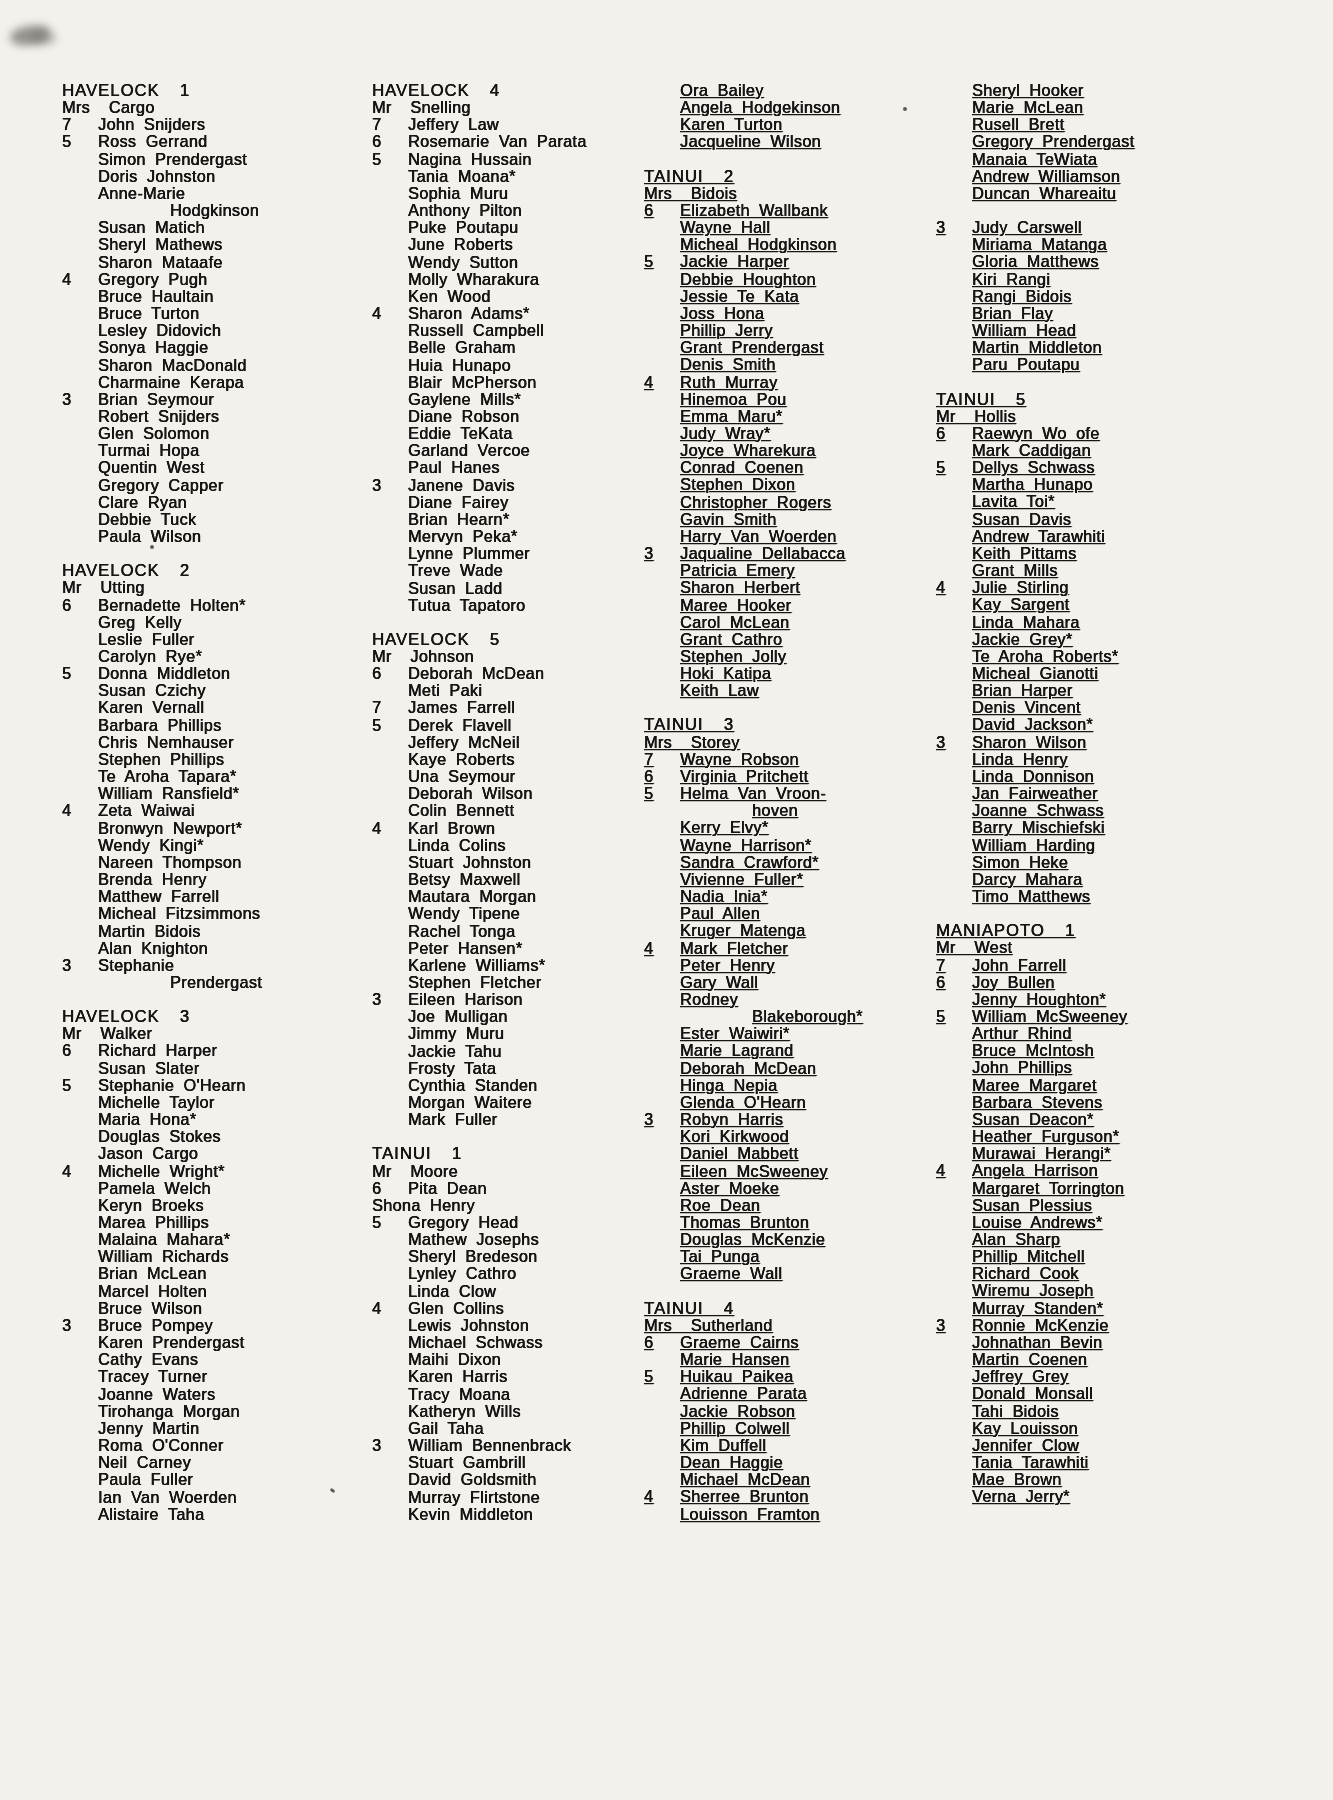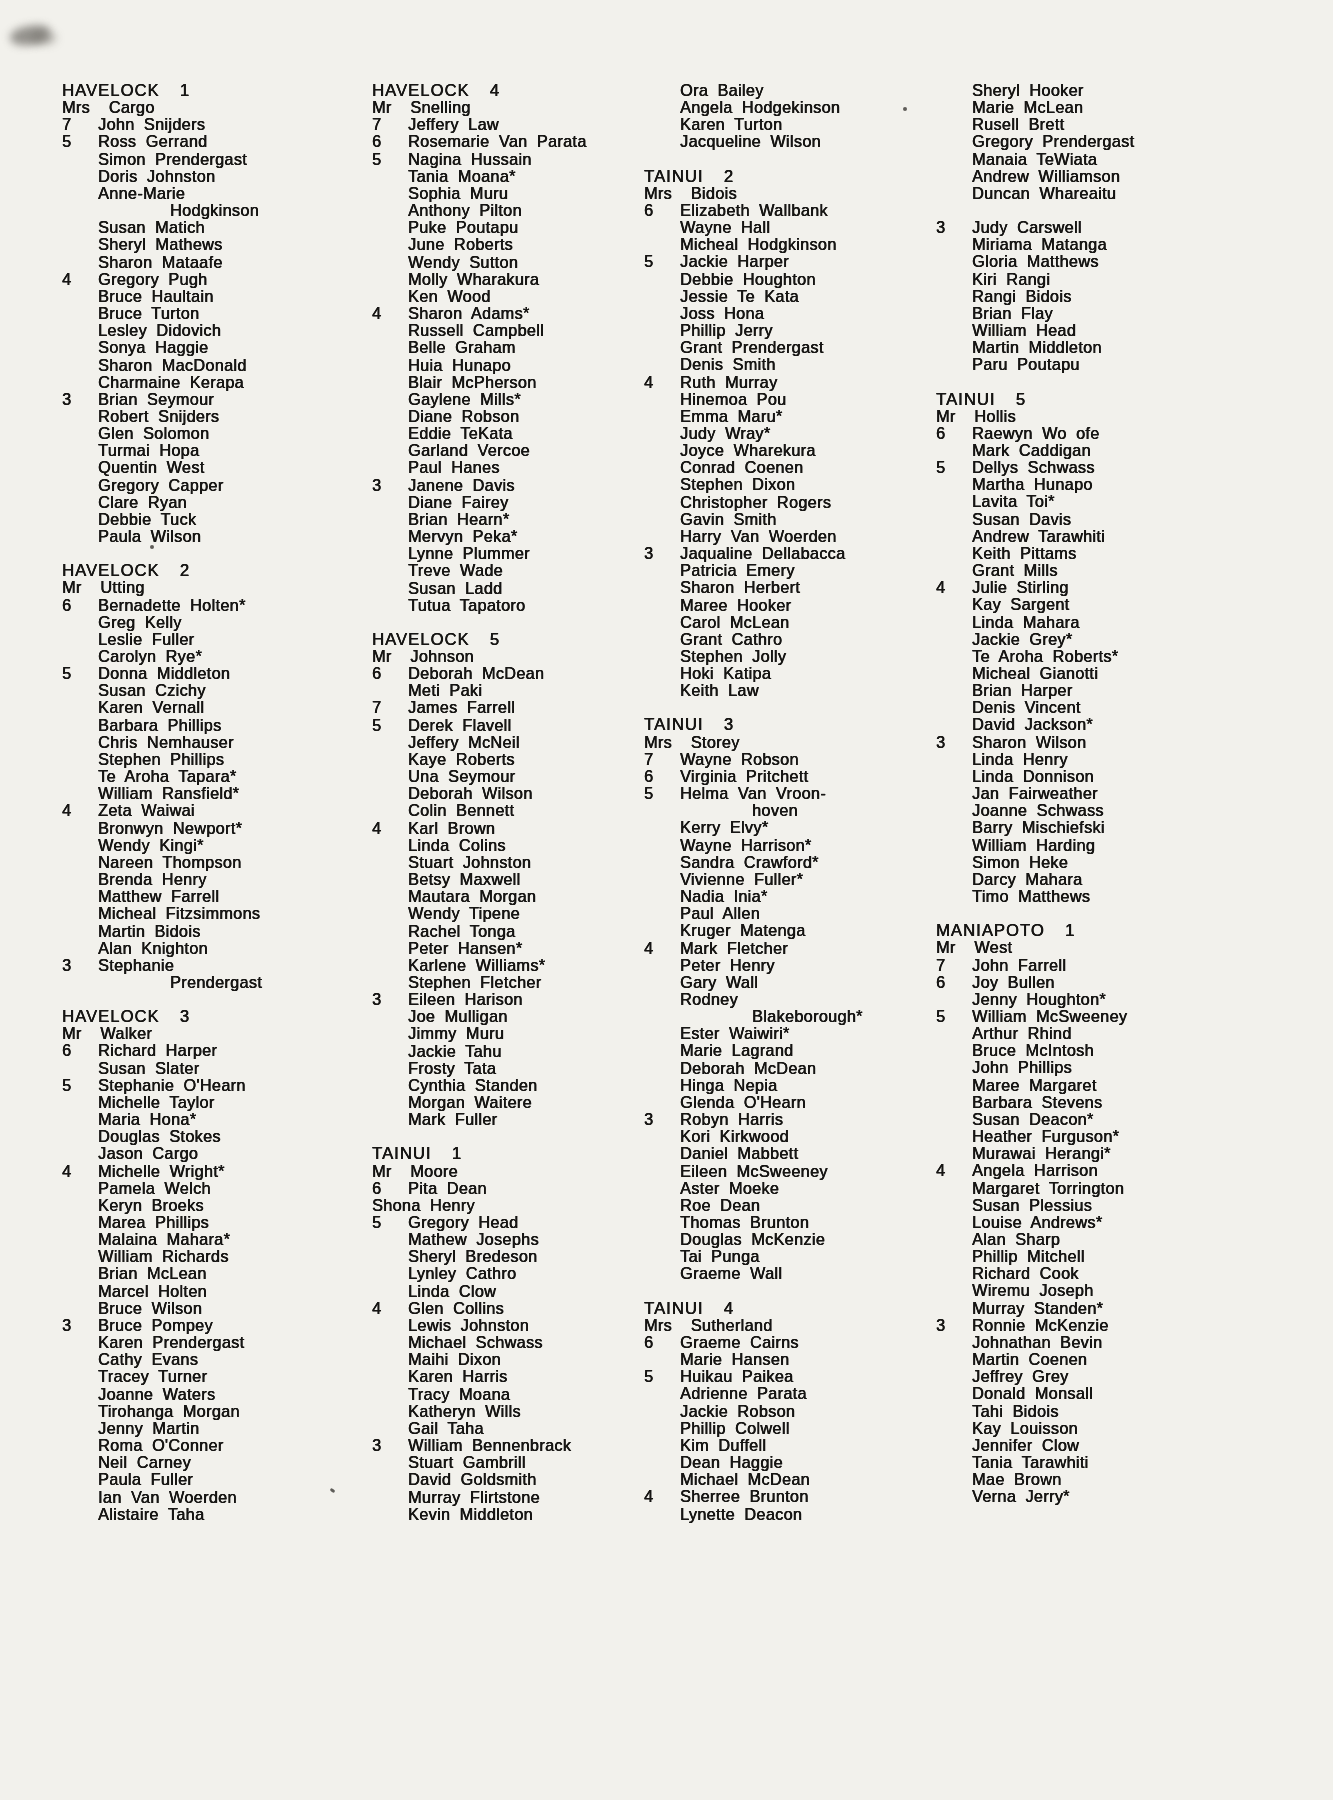--- a/index.html
+++ b/index.html
@@ -6,22 +6,22 @@
   body{
     width:1333px;height:1800px;position:relative;overflow:hidden;
     background:#f2f1ec;
     font-family:"Liberation Sans","DejaVu Sans",sans-serif;
     color:#171614;
   }
   .page{position:absolute;inset:0;padding-left:43px;}
   .col{position:absolute;top:82px;width:300px;}
   #col1{left:62px;}
   #col2{left:352px;margin-left:20px;}
-  #col3{left:644px;}
-  #col4{left:936px;}
+  #col3{left:644px;text-decoration:underline;}
+  #col4{left:936px;text-decoration:underline;}
   .section{margin-bottom:17px;}
   .row{
     display:flex;white-space:pre;line-height:17.15px;font-size:16.2px;
     letter-spacing:.35px;word-spacing:4.5px;
     text-shadow:.45px 0 0, 0 .25px 0;
   }
   .row .num{width:36px;flex:0 0 36px;}
   .row .nm{flex:0 0 auto;}
   .row.cont{padding-left:108px;text-align:right;}
   .row.gap{margin-top:17px;}
@@ -307,21 +307,21 @@
         <div class="row"><span class="num">6</span><span class="nm">Graeme Cairns</span></div>
         <div class="row"><span class="num"></span><span class="nm">Marie Hansen</span></div>
         <div class="row"><span class="num">5</span><span class="nm">Huikau Paikea</span></div>
         <div class="row"><span class="num"></span><span class="nm">Adrienne Parata</span></div>
         <div class="row"><span class="num"></span><span class="nm">Jackie Robson</span></div>
         <div class="row"><span class="num"></span><span class="nm">Phillip Colwell</span></div>
         <div class="row"><span class="num"></span><span class="nm">Kim Duffell</span></div>
         <div class="row"><span class="num"></span><span class="nm">Dean Haggie</span></div>
         <div class="row"><span class="num"></span><span class="nm">Michael McDean</span></div>
         <div class="row"><span class="num">4</span><span class="nm">Sherree Brunton</span></div>
-        <div class="row"><span class="num"></span><span class="nm">Lynette Deacon</span></div>
+        <div class="row"><span class="num"></span><span class="nm">Louisson Framton</span></div>
       </div>
     </div>
   <div class="col" id="col4">
       <div class="section">
         <div class="row"><span class="num"></span><span class="nm">Sheryl Hooker</span></div>
         <div class="row"><span class="num"></span><span class="nm">Marie McLean</span></div>
         <div class="row"><span class="num"></span><span class="nm">Rusell Brett</span></div>
         <div class="row"><span class="num"></span><span class="nm">Gregory Prendergast</span></div>
         <div class="row"><span class="num"></span><span class="nm">Manaia TeWiata</span></div>
         <div class="row"><span class="num"></span><span class="nm">Andrew Williamson</span></div>

